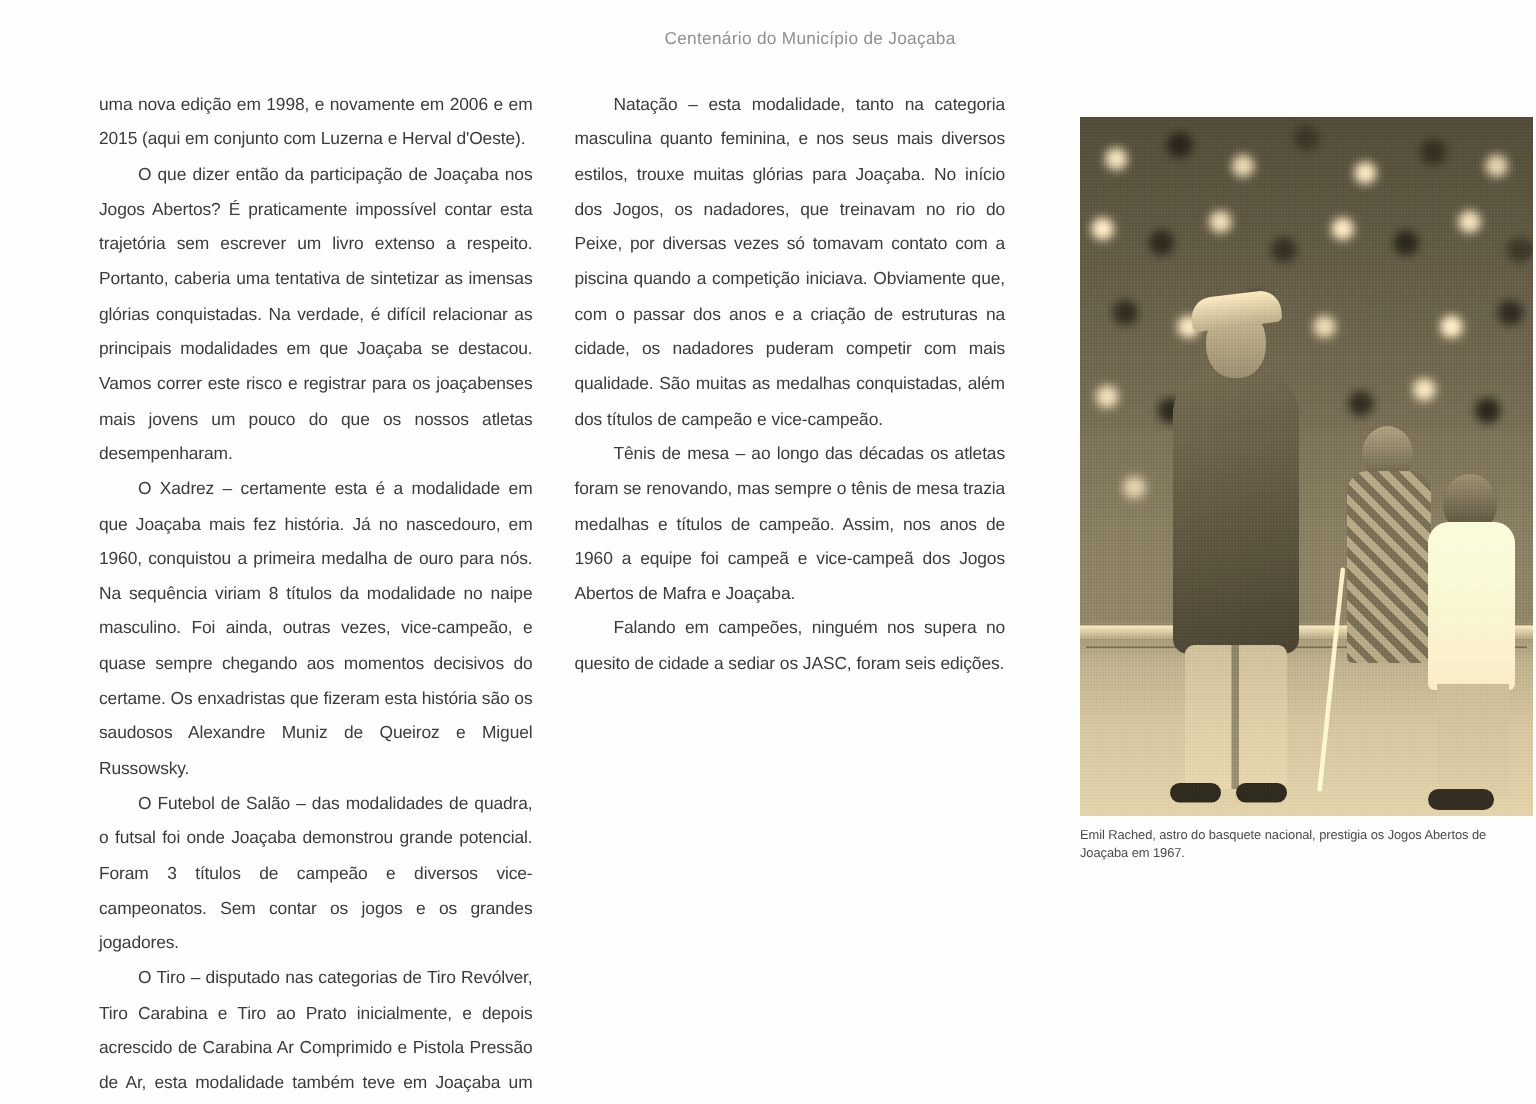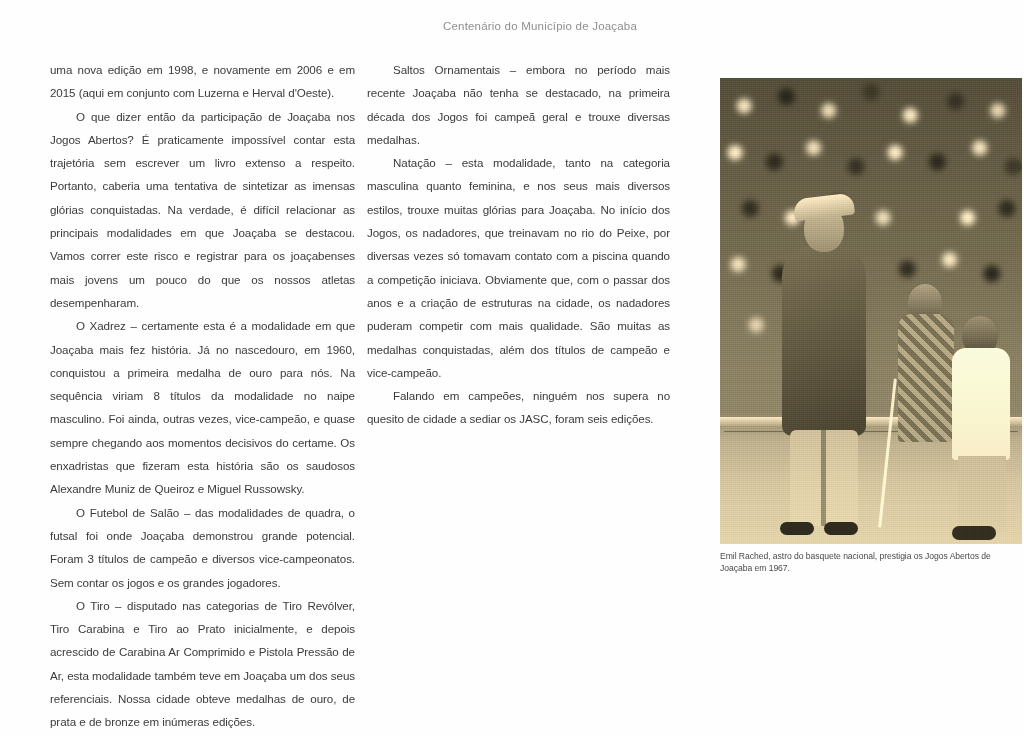--- a/index.html
+++ b/index.html
@@ -56,21 +56,21 @@
   .col p {
     margin: 0;
   }
   .col p.indent {
     text-indent: 26px;
   }
   .col p:last-child {
     text-align: justify;
   }
   
-  .col p { text-align-last: left; }
+  .col p { text-align-last: left; margin-left: 16px; }
 
   
   .figure {
     position: absolute;
     left: 680px;
     top: 62px;
     width: 254px;
   }
   .photo {
     position: relative;
@@ -296,22 +296,22 @@
 
   <div class="col col-left">
     <p>uma nova edição em 1998, e novamente em 2006 e em 2015 (aqui em conjunto com Luzerna e Herval d'Oeste).</p>
     <p class="indent">O que dizer então da participação de Joaçaba nos Jogos Abertos? É praticamente impossível contar esta trajetória sem escrever um livro extenso a respeito. Portanto, caberia uma tentativa de sintetizar as imensas glórias conquistadas. Na verdade, é difícil relacionar as principais modalidades em que Joaçaba se destacou. Vamos correr este risco e registrar para os joaçabenses mais jovens um pouco do que os nossos atletas desempenharam.</p>
     <p class="indent">O Xadrez – certamente esta é a modalidade em que Joaçaba mais fez história. Já no nascedouro, em 1960, conquistou a primeira medalha de ouro para nós. Na sequência viriam 8 títulos da modalidade no naipe masculino. Foi ainda, outras vezes, vice-campeão, e quase sempre chegando aos momentos decisivos do certame. Os enxadristas que fizeram esta história são os saudosos Alexandre Muniz de Queiroz e Miguel Russowsky.</p>
     <p class="indent">O Futebol de Salão – das modalidades de quadra, o futsal foi onde Joaçaba demonstrou grande potencial. Foram 3 títulos de campeão e diversos vice-campeonatos. Sem contar os jogos e os grandes jogadores.</p>
     <p class="indent">O Tiro – disputado nas categorias de Tiro Revólver, Tiro Carabina e Tiro ao Prato inicialmente, e depois acrescido de Carabina Ar Comprimido e Pistola Pressão de Ar, esta modalidade também teve em Joaçaba um dos seus referenciais. Nossa cidade obteve medalhas de ouro, de prata e de bronze em inúmeras edições.</p>
   </div>
 
   <div class="col col-right">
-    <p class="indent">Saltos Ornamentais – embora no período mais recente Joaçaba não tenha se destacado, na primeira década dos Jogos foi campeã geral e trouxe diversas medalhas.</p>
     <p class="indent">Natação – esta modalidade, tanto na categoria masculina quanto feminina, e nos seus mais diversos estilos, trouxe muitas glórias para Joaçaba. No início dos Jogos, os nadadores, que treinavam no rio do Peixe, por diversas vezes só tomavam contato com a piscina quando a competição iniciava. Obviamente que, com o passar dos anos e a criação de estruturas na cidade, os nadadores puderam competir com mais qualidade. São muitas as medalhas conquistadas, além dos títulos de campeão e vice-campeão.</p>
+    <p class="indent">Tênis de mesa – ao longo das décadas os atletas foram se renovando, mas sempre o tênis de mesa trazia medalhas e títulos de campeão. Assim, nos anos de 1960 a equipe foi campeã e vice-campeã dos Jogos Abertos de Mafra e Joaçaba.</p>
     <p class="indent">Falando em campeões, ninguém nos supera no quesito de cidade a sediar os JASC, foram seis edições.</p>
   </div>
 
   <figure class="figure">
     <div class="photo">
       <div class="crowd"></div>
       <div class="blurlayer"></div>
       <div class="floor"></div>
       <div class="rail"></div>
       <div class="man-body"></div>

